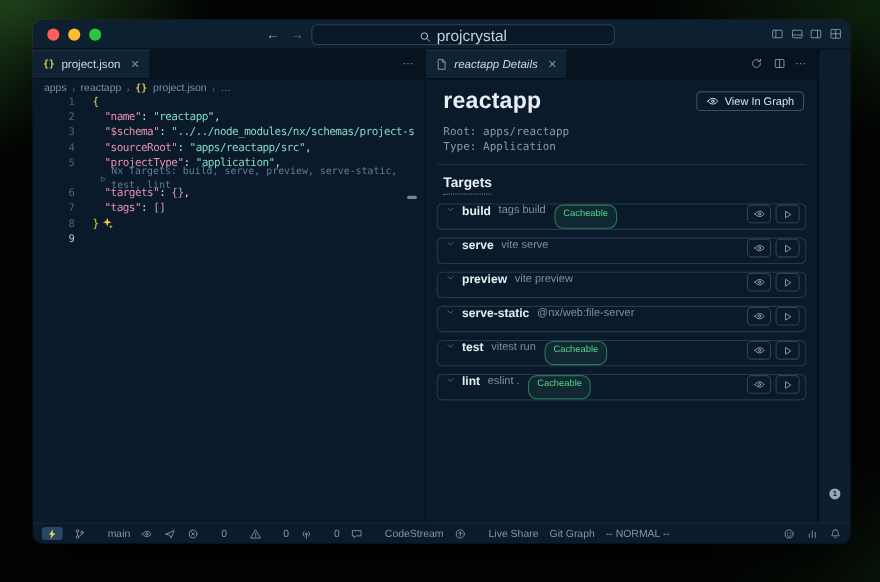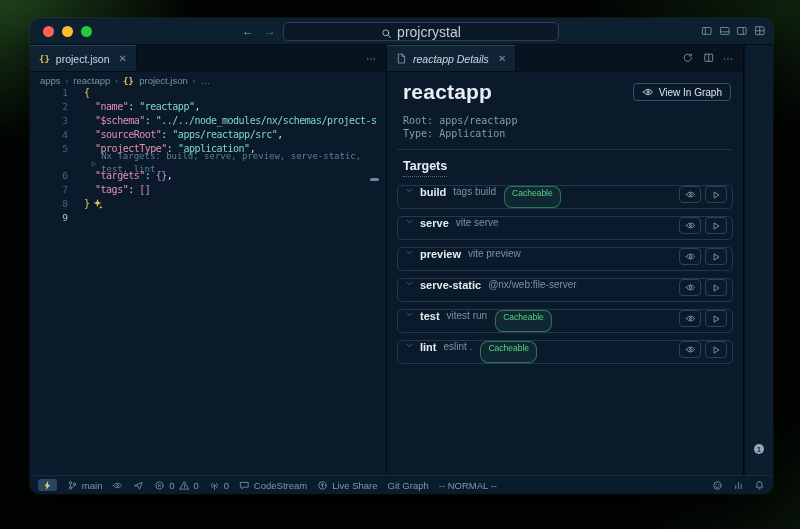--- a/index.html
+++ b/index.html
@@ -81,21 +81,21 @@
     flex-direction:column;align-items:center;padding:8px 0 6px 0;color:#53677d;}
   .abicon{flex:0 0 22px;margin-bottom:8px;display:flex;align-items:center;justify-content:center;
     font-size:15px;}
   .abspacer{flex:1;}
   .abicon .badged{position:relative;display:flex;}
   .badge{position:absolute;right:-5px;bottom:-4px;background:#95a9bd;color:#0a1a2a;font-size:7px;
     width:10px;height:10px;border-radius:50%;display:flex;align-items:center;justify-content:center;font-weight:bold;}
   
   .statusbar{flex:0 0 18px;background:#0a1b2b;border-top:1px solid #16293c;display:flex;
     align-items:center;padding:0 8px;font-size:9.5px;color:#8296a9;gap:10px;white-space:nowrap;}
-  .sitem{display:flex;align-items:center;gap:4px;}
+  .sitem{display:flex;align-items:center;gap:20px;}
   .sitem.hl{background:#2a4762;border-radius:3px;padding:1px 4px;color:#e0d472;}
   .sright{margin-left:auto;display:flex;gap:10px;align-items:center;}
   
   .ic{display:inline-block;width:1.15em;height:1.15em;vertical-align:-0.18em;}
   .ic svg{width:100%;height:100%;stroke:currentColor;fill:none;stroke-width:1.2;
     stroke-linecap:round;stroke-linejoin:round;}
 </style>
 </head>
 <body>
 

